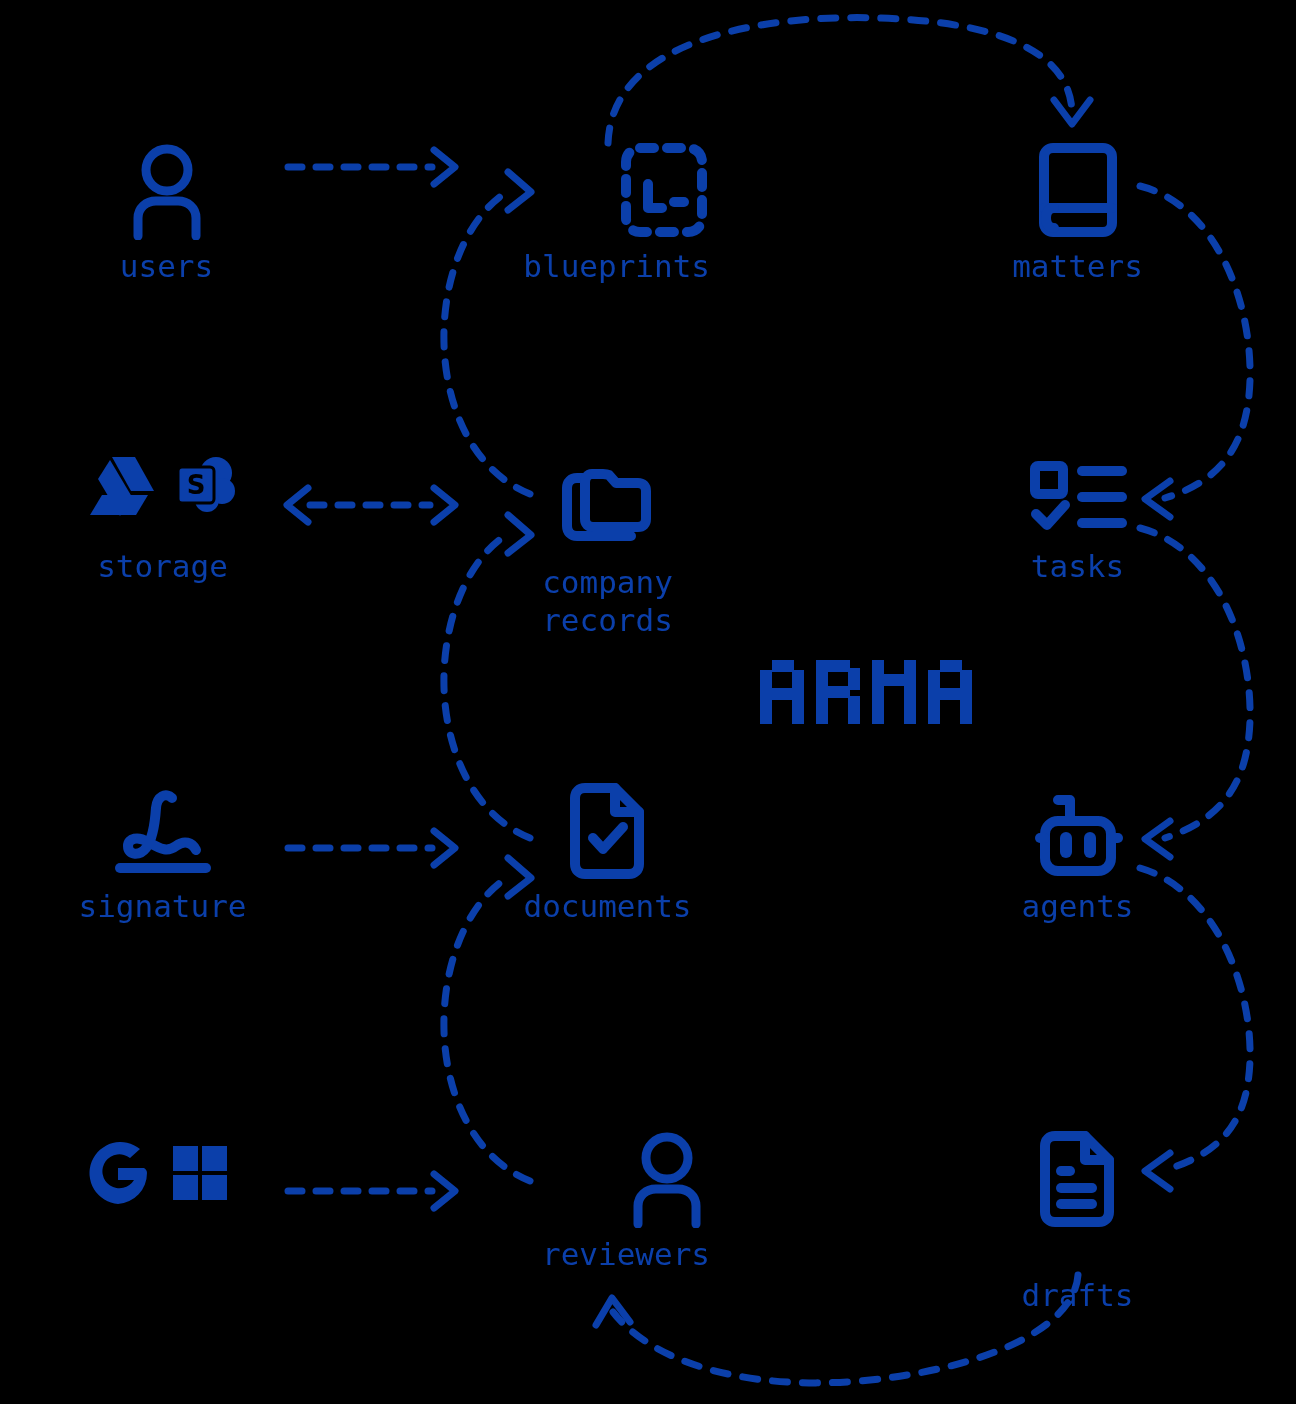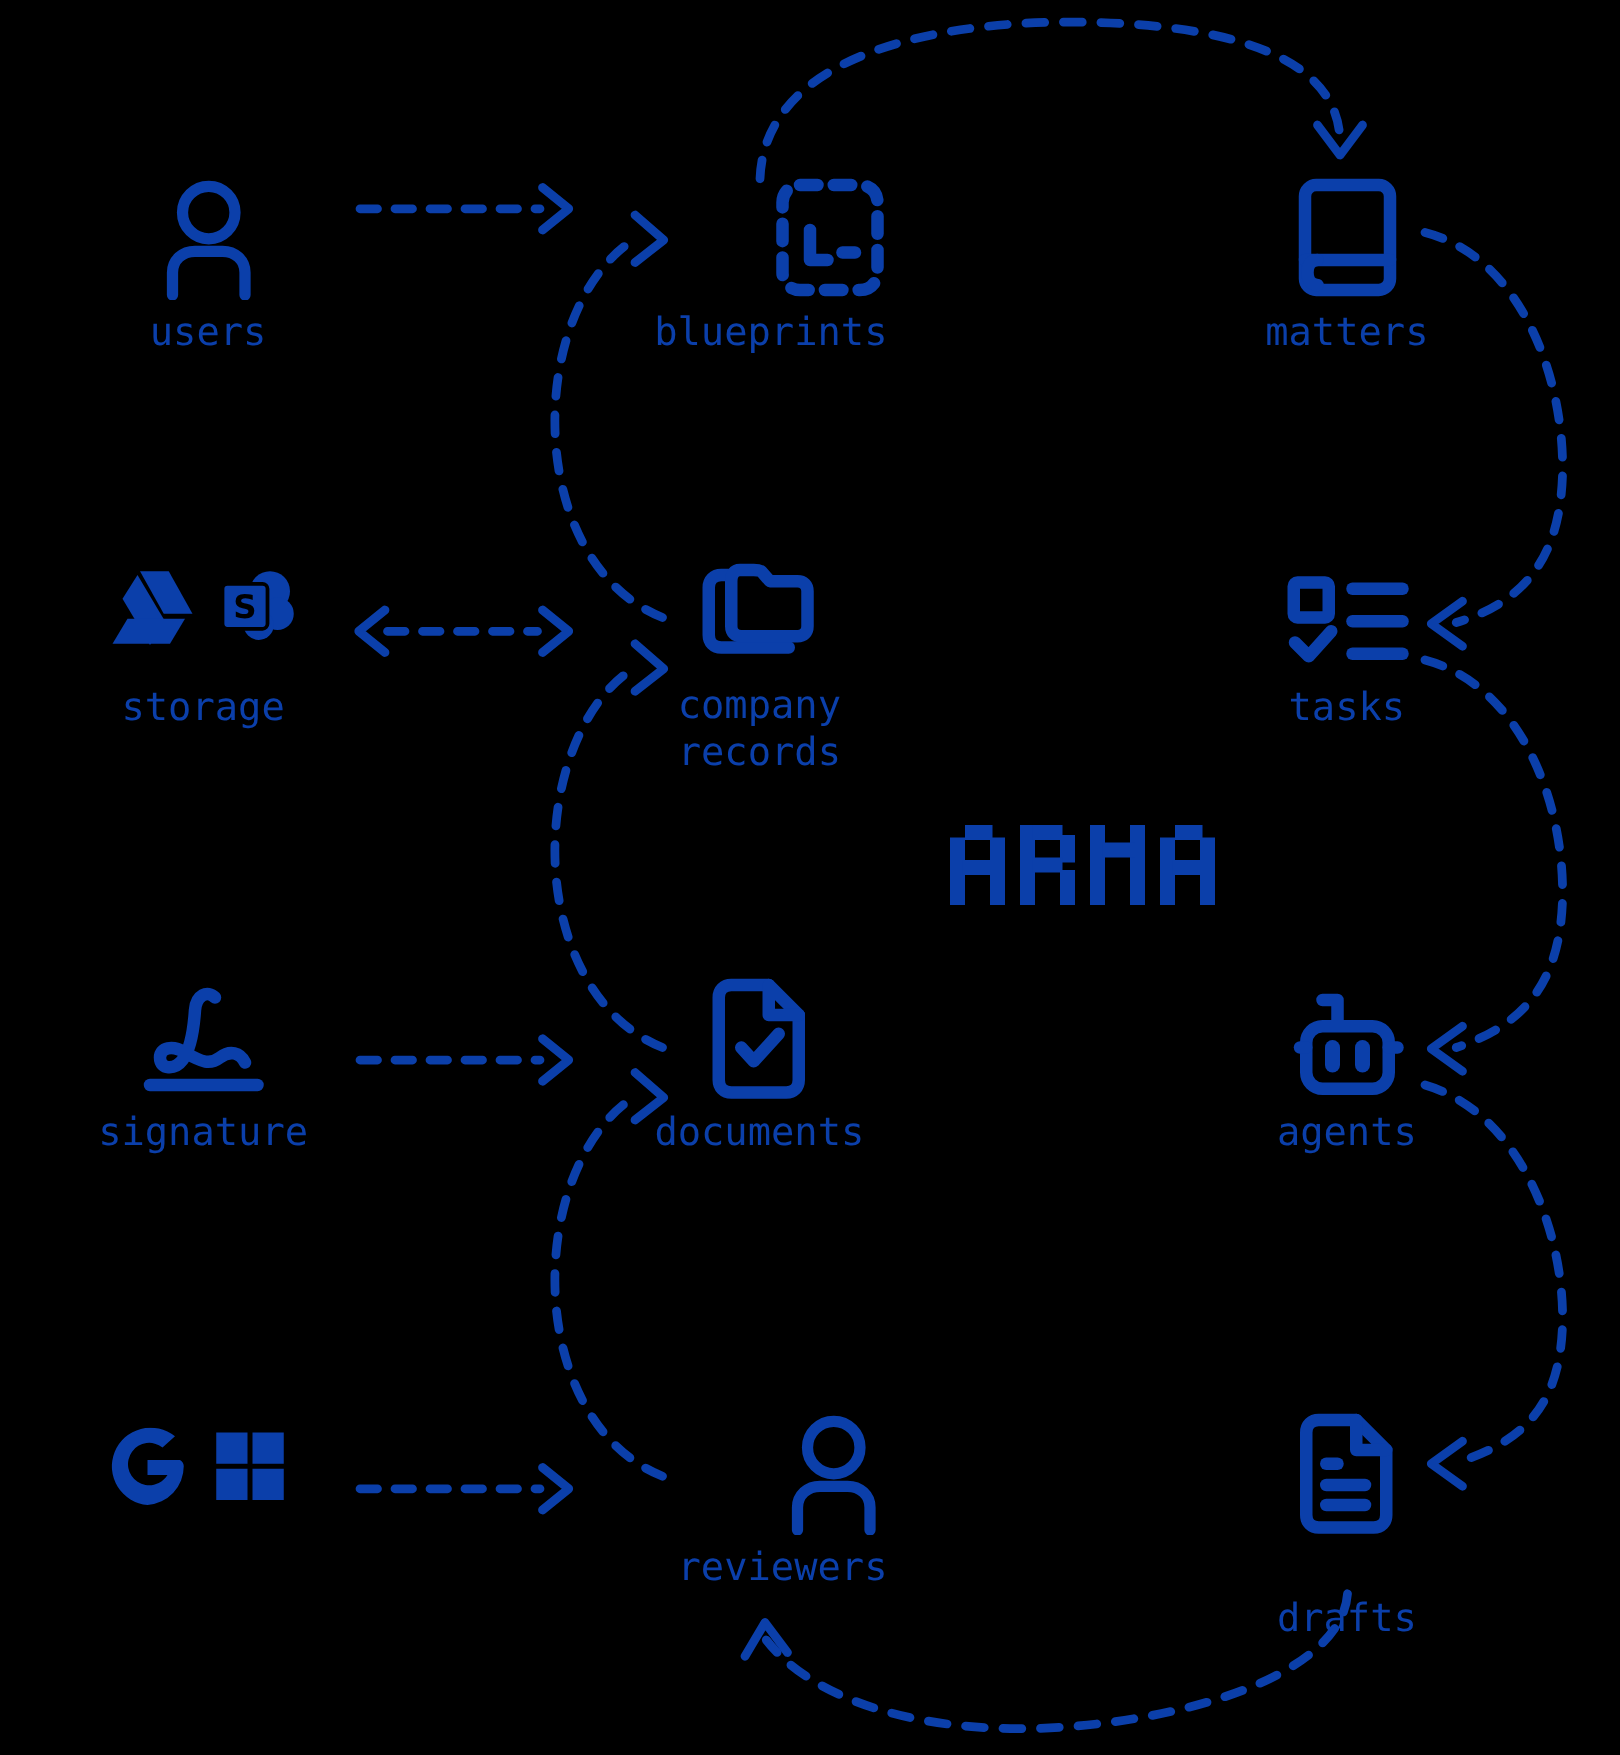--- a/index.html
+++ b/index.html
@@ -182,21 +182,21 @@
         <circle cx="42" cy="20" r="16" fill="#0B3FAA"></circle>
         <circle cx="48" cy="38" r="13" fill="#0B3FAA"></circle>
         <circle cx="33" cy="47" r="12" fill="#0B3FAA"></circle>
         <rect x="4" y="14" width="36" height="36" rx="4" fill="#0B3FAA" stroke="#000" stroke-width="3"></rect>
         <text x="22" y="41" text-anchor="middle" font-family="'DejaVu Sans',sans-serif" font-size="26" font-weight="bold" fill="#000">S</text>
       </svg>
     </div>
     <div class="lbl">storage</div>
   </div>
 
-  <div class="node" style="left:505px; top:428px; width:205px;">
+  <div class="node" style="left:505px; top:446px; width:205px;">
     <div class="glyph">
       <svg width="98" height="90" viewBox="0 0 98 90" fill="none" stroke="#0B3FAA" stroke-width="10" stroke-linecap="round" stroke-linejoin="round">
         <path d="M72 70 H18 C12 70 8 66 8 60 V22 C8 16 12 12 18 12 H26"></path>
         <path d="M44 8 H33 C28 8 26 12 26 17 V53 C26 58 29 61 34 61 H79 C84 61 87 58 87 53 V25 C87 20 84 17 79 17 H57 L50 9 C48 8 46 8 44 8 Z"></path>
       </svg>
     </div>
     <div class="lbl">company
 records</div>
   </div>
 

